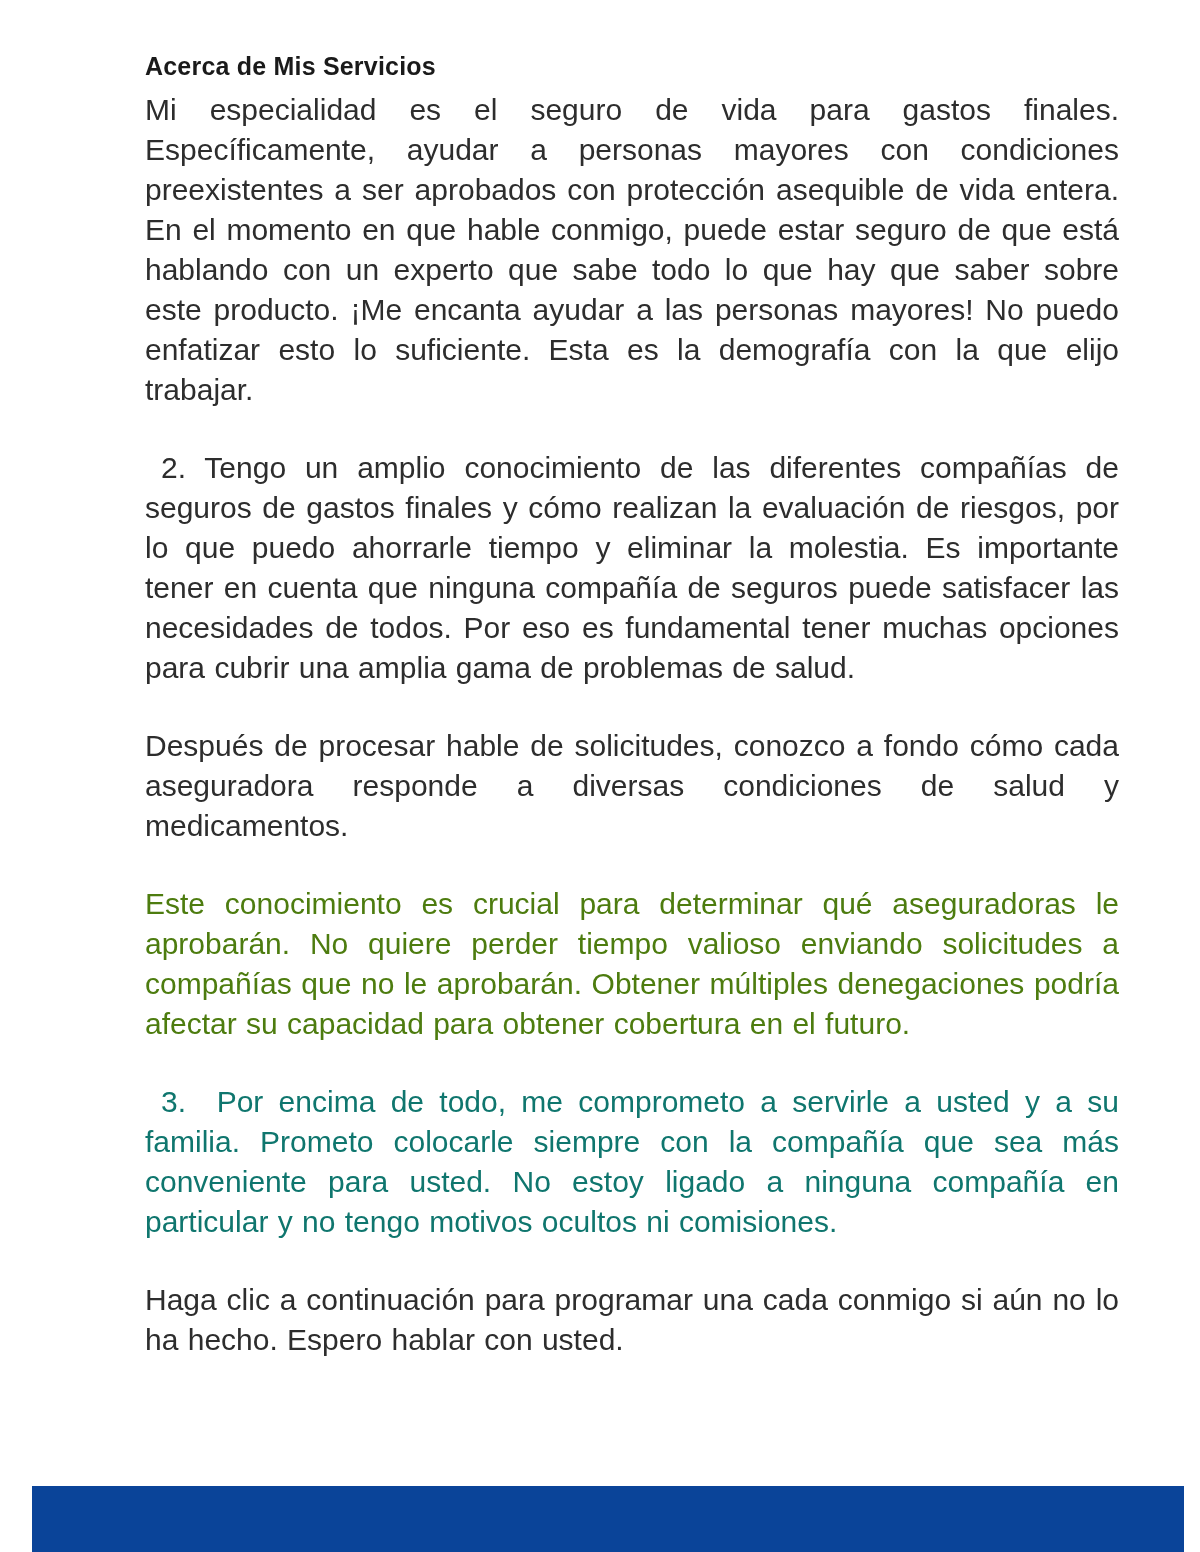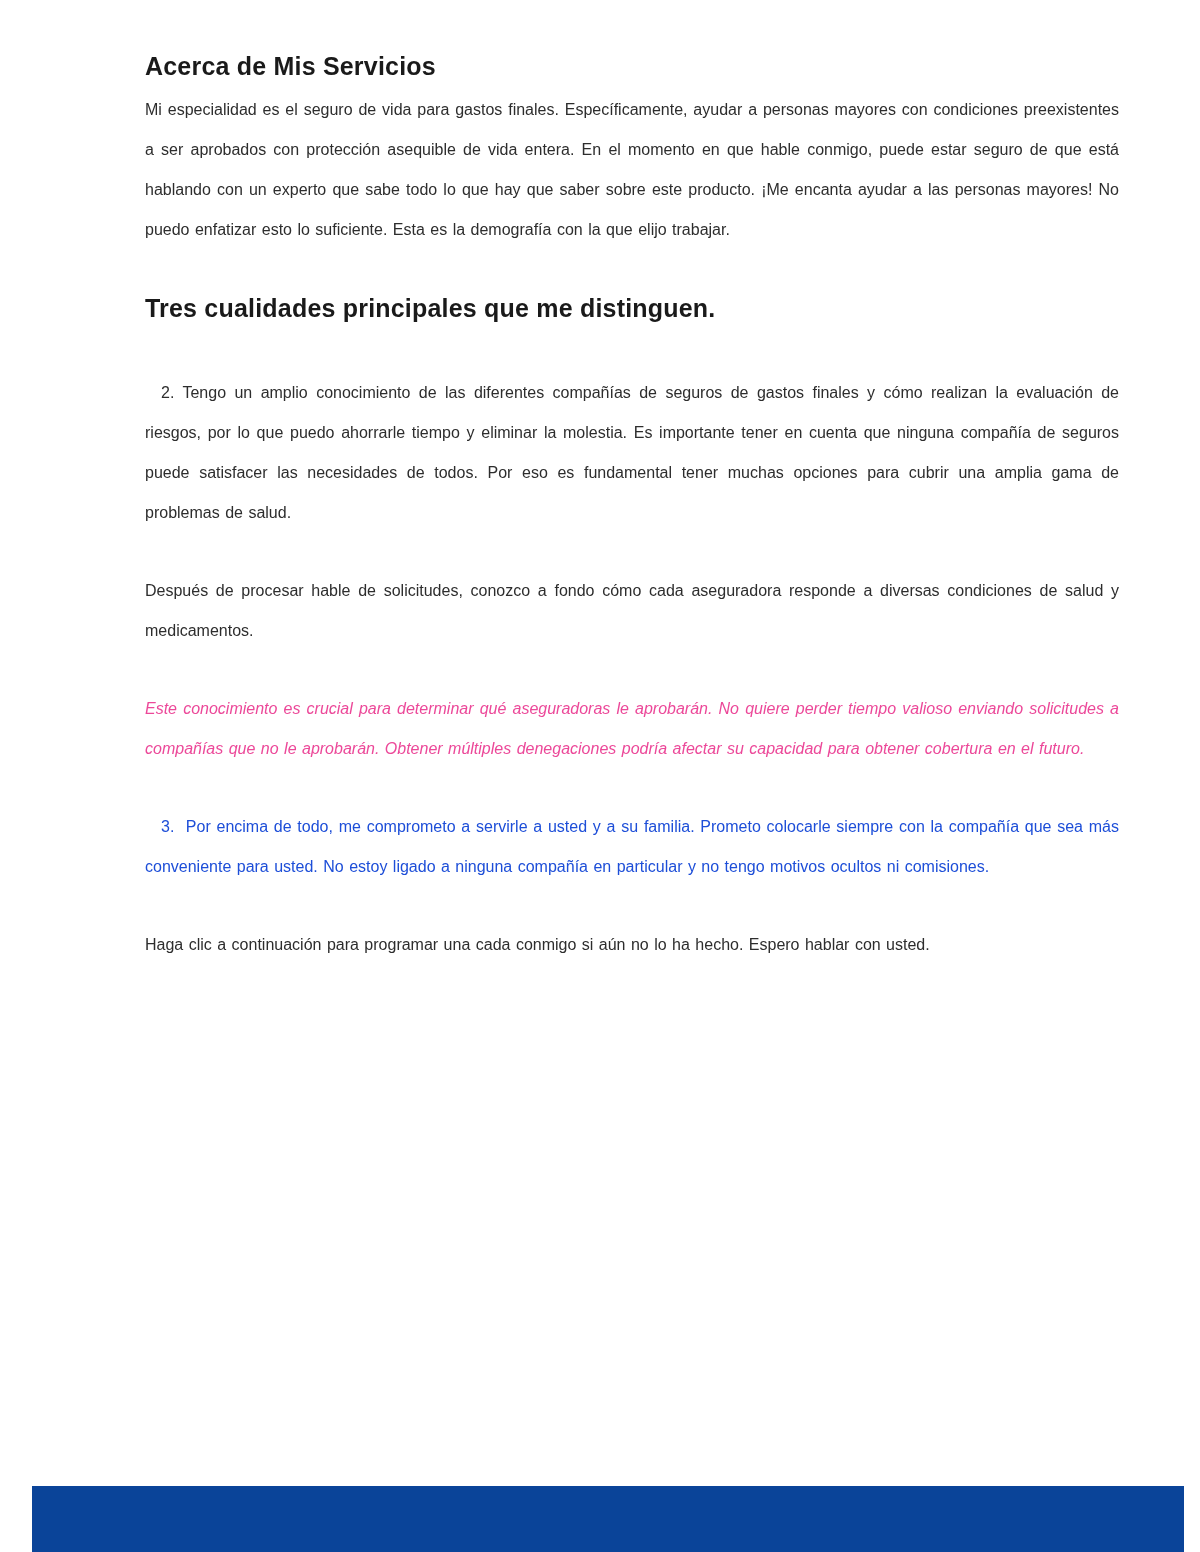--- a/index.html
+++ b/index.html
@@ -31,21 +31,21 @@
     color: #1a1a1a;
     letter-spacing: 0.2px;
     margin: 0 0 4px 0;
   }
 
   .doc-heading.qualities {
     margin: 0 0 45px 0;
   }
 
   .doc-para {
-    font-size: 16px;
+    font-size: 30px;
     line-height: 40px;
     color: #2d2d2d;
     text-align: justify;
     margin: 0 0 38px 0;
     word-spacing: 1px;
   }
 
   .doc-para.numbered {
     text-indent: 16px;
   }
@@ -66,30 +66,29 @@
 <body>
 
 <div class="page">
 
   <div class="content">
 
     <h1 class="doc-heading" style="color: rgb(26, 26, 26);">Acerca de Mis Servicios</h1>
 
     <p class="doc-para" style="color: rgb(45, 45, 45);">Mi especialidad es el seguro de vida para gastos finales. Específicamente, ayudar a personas mayores con condiciones preexistentes a ser aprobados con protección asequible de vida entera. En el momento en que hable conmigo, puede estar seguro de que está hablando con un experto que sabe todo lo que hay que saber sobre este producto. ¡Me encanta ayudar a las personas mayores! No puedo enfatizar esto lo suficiente. Esta es la demografía con la que elijo trabajar.</p>
 
-    <h2 class="doc-heading qualities" style="color: rgb(26, 26, 26);">Tres cualidades principales que me distinguen.</h2>
 
 
     <p class="doc-para numbered" style="color: rgb(45, 45, 45);">2. Tengo un amplio conocimiento de las diferentes compañías de seguros de gastos finales y cómo realizan la evaluación de riesgos, por lo que puedo ahorrarle tiempo y eliminar la molestia. Es importante tener en cuenta que ninguna compañía de seguros puede satisfacer las necesidades de todos. Por eso es fundamental tener muchas opciones para cubrir una amplia gama de problemas de salud.</p>
 
     <p class="doc-para" style="color: rgb(45, 45, 45);">Después de procesar hable de solicitudes, conozco a fondo cómo cada aseguradora responde a diversas condiciones de salud y medicamentos.</p>
 
-    <p class="doc-para" style="color: #ec4899; font-style: italic;">Este conocimiento es crucial para determinar qué aseguradoras le aprobarán. No quiere perder tiempo valioso enviando solicitudes a compañías que no le aprobarán. Obtener múltiples denegaciones podría afectar su capacidad para obtener cobertura en el futuro.</p>
+    <p class="doc-para" style="color: #4d7c0f;">Este conocimiento es crucial para determinar qué aseguradoras le aprobarán. No quiere perder tiempo valioso enviando solicitudes a compañías que no le aprobarán. Obtener múltiples denegaciones podría afectar su capacidad para obtener cobertura en el futuro.</p>
 
-    <p class="doc-para numbered" style="color: #1d4ed8;">3.&nbsp; Por encima de todo, me comprometo a servirle a usted y a su familia. Prometo colocarle siempre con la compañía que sea más conveniente para usted. No estoy ligado a ninguna compañía en particular y no tengo motivos ocultos ni comisiones.</p>
+    <p class="doc-para numbered" style="color: #0f766e;">3.&nbsp; Por encima de todo, me comprometo a servirle a usted y a su familia. Prometo colocarle siempre con la compañía que sea más conveniente para usted. No estoy ligado a ninguna compañía en particular y no tengo motivos ocultos ni comisiones.</p>
 
     <p class="doc-para" style="color: rgb(45, 45, 45);">Haga clic a continuación para programar una cada conmigo si aún no lo ha hecho. Espero hablar con usted.</p>
 
   </div>
 
   <div class="footer-bar" style="background: rgb(10, 68, 153);"></div>
 
 </div>
 
 </body></html>

